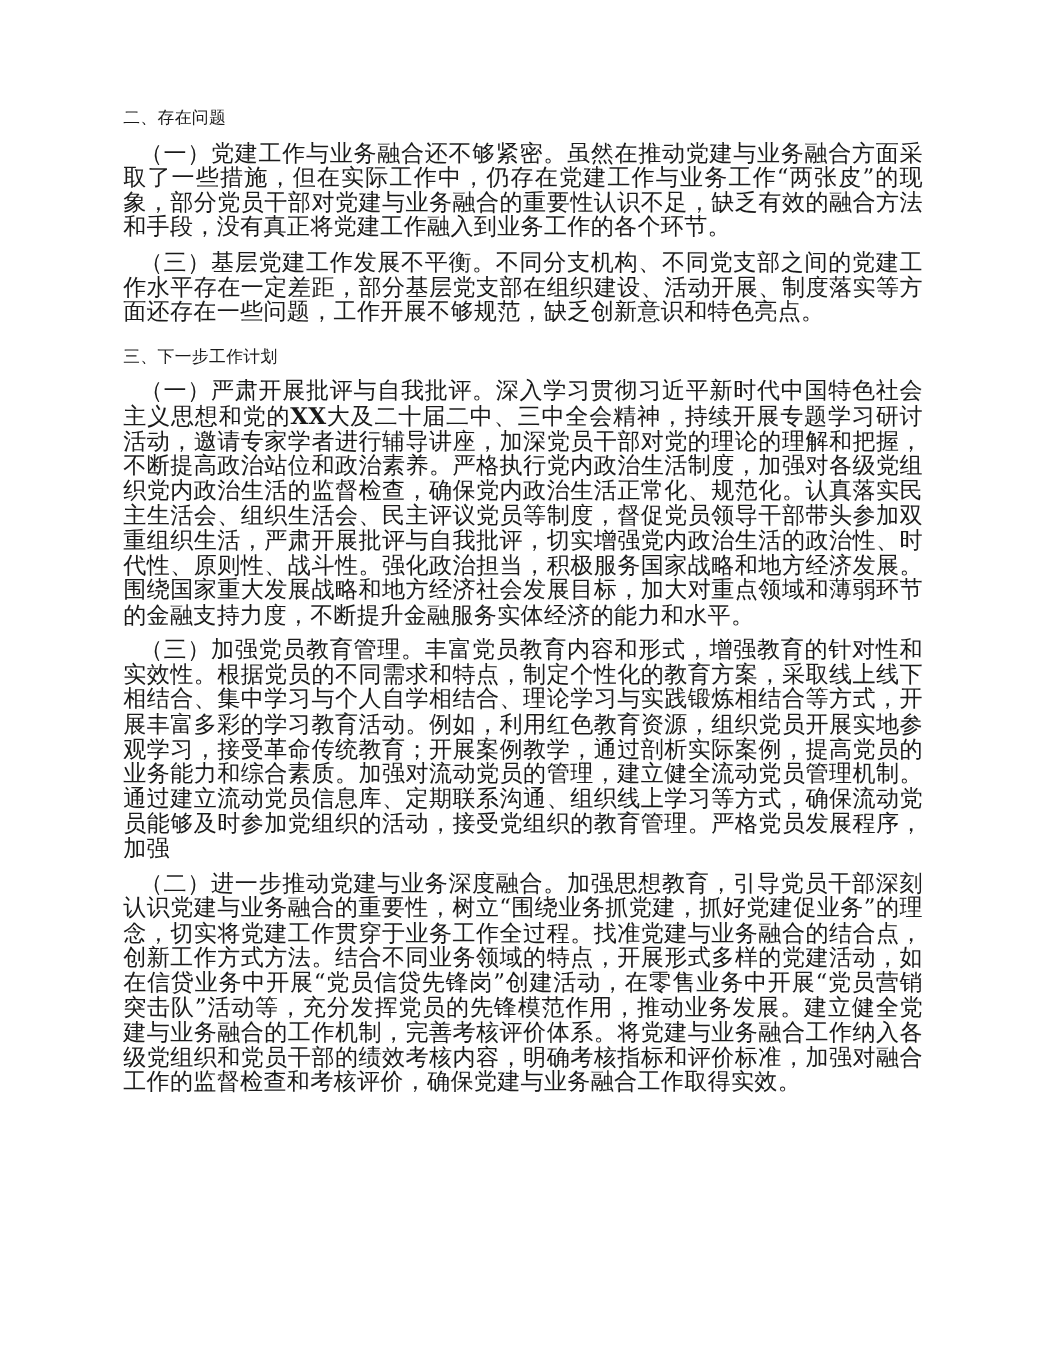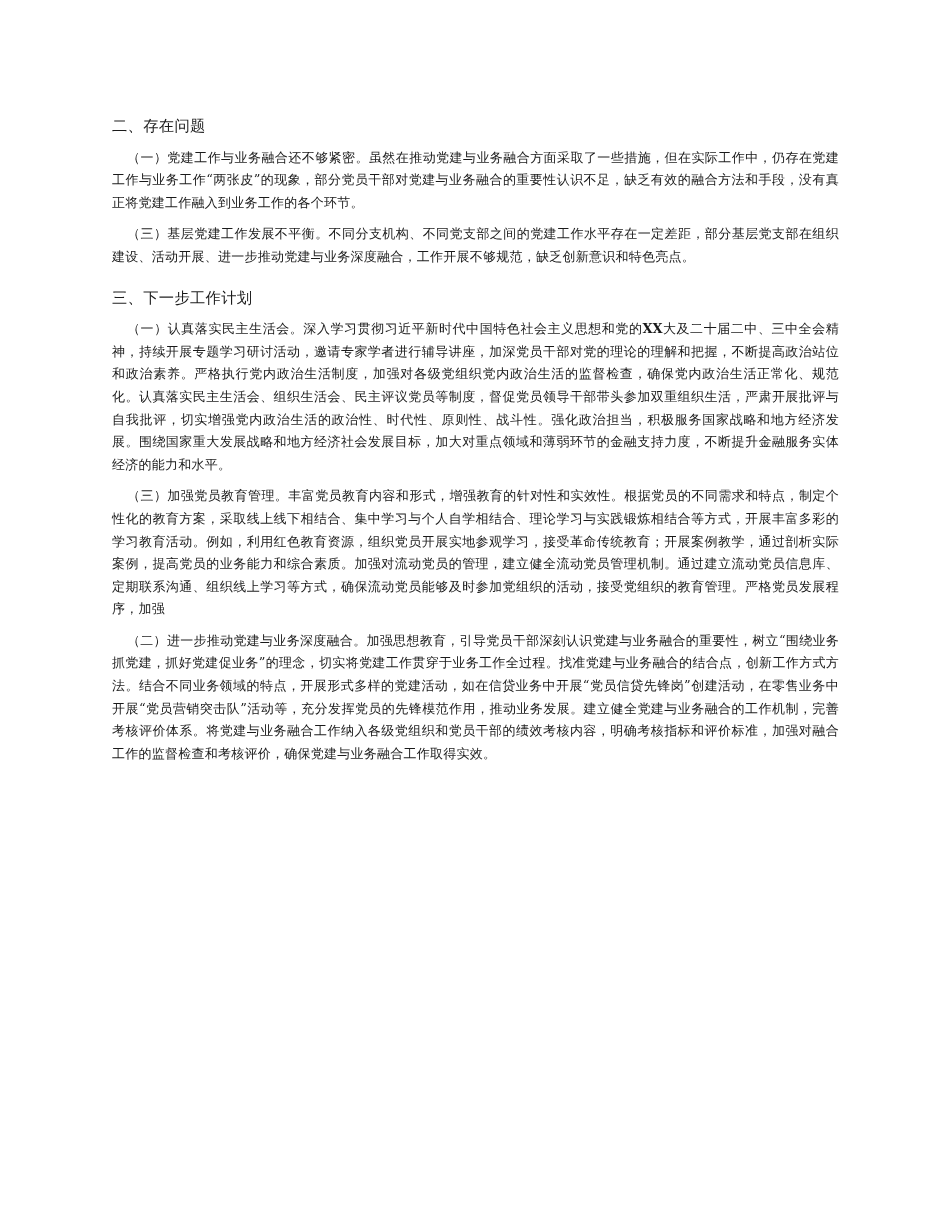--- a/index.html
+++ b/index.html
@@ -18,37 +18,37 @@
   .page {
     position: relative;
     width: 950px;
     height: 1230px;
     background: #ffffff;
     box-sizing: border-box;
   }
   .content {
     position: absolute;
     left: 112px;
-    top: 115px;
+    top: 96px;
     width: 727px;
   }
   .doc-heading {
     font-size: 15.3px;
     line-height: 22.6px;
     font-weight: normal;
     margin: 0 0 9px 0;
     letter-spacing: 0.3px;
     text-align: left;
     color: #1a1a1a;
   }
   .doc-heading.subsequent {
     margin-top: 18px;
   }
   .para {
-    font-size: 13px;
+    font-size: 21px;
     line-height: 22.6px;
     margin: 0 0 9px 0;
     text-align: justify;
     text-justify: inter-ideograph;
     text-indent: 15px;
     letter-spacing: 0.25px;
     color: #1a1a1a;
     word-break: break-all;
   }
   .para:last-child {
@@ -64,27 +64,27 @@
 <body>
 
 <div class="page">
   <div class="content">
 
     <h2 class="doc-heading">二、存在问题</h2>
 
     <p class="para">（一）党建工作与业务融合还不够紧密。虽然在推动党建与业务融合方面采取了一些措施，但在实际工作中，仍存在党建工作与业务工作“两张皮”的现象，部分党员干部对党建与业务融合的重要性认识不足，缺乏有效的融合方法和手段，没有真正将党建工作融入到业务工作的各个环节。</p>
 
 
-    <p class="para">（三）基层党建工作发展不平衡。不同分支机构、不同党支部之间的党建工作水平存在一定差距，部分基层党支部在组织建设、活动开展、进一步推动党建与业务深度融合，工作开展不够规范，缺乏创新意识和特色亮点。</p>
+    <p class="para">（三）基层党建工作发展不平衡。不同分支机构、不同党支部之间的党建工作水平存在一定差距，部分基层党支部在组织建设、活动开展、制度落实等方面还存在一些问题，工作开展不够规范，缺乏创新意识和特色亮点。</p>
 
 
     <h2 class="doc-heading subsequent">三、下一步工作计划</h2>
 
     <p class="para">
-      <span>（一）认真落实民主生活会。深入学习贯彻习近平新时代中国特色社会主义思想和党的</span><span class="latin-bold">XX</span><span>大及二十届二中、三中全会精神，持续开展专题学习研讨活动，邀请专家学者进行辅导讲座，加深党员干部对党的理论的理解和把握，不断提高政治站位和政治素养。严格执行党内政治生活制度，加强对各级党组织党内政治生活的监督检查，确保党内政治生活正常化、规范化。认真落实民主生活会、组织生活会、民主评议党员等制度，督促党员领导干部带头参加双重组织生活，严肃开展批评与自我批评，切实增强党内政治生活的政治性、时代性、原则性、战斗性。强化政治担当，积极服务国家战略和地方经济发展。围绕国家重大发展战略和地方经济社会发展目标，加大对重点领域和薄弱环节的金融支持力度，不断提升金融服务实体经济的能力和水平。</span>
+      <span>（一）严肃开展批评与自我批评。深入学习贯彻习近平新时代中国特色社会主义思想和党的</span><span class="latin-bold">XX</span><span>大及二十届二中、三中全会精神，持续开展专题学习研讨活动，邀请专家学者进行辅导讲座，加深党员干部对党的理论的理解和把握，不断提高政治站位和政治素养。严格执行党内政治生活制度，加强对各级党组织党内政治生活的监督检查，确保党内政治生活正常化、规范化。认真落实民主生活会、组织生活会、民主评议党员等制度，督促党员领导干部带头参加双重组织生活，严肃开展批评与自我批评，切实增强党内政治生活的政治性、时代性、原则性、战斗性。强化政治担当，积极服务国家战略和地方经济发展。围绕国家重大发展战略和地方经济社会发展目标，加大对重点领域和薄弱环节的金融支持力度，不断提升金融服务实体经济的能力和水平。</span>
     </p>
 
     <p class="para">（三）加强党员教育管理。丰富党员教育内容和形式，增强教育的针对性和实效性。根据党员的不同需求和特点，制定个性化的教育方案，采取线上线下相结合、集中学习与个人自学相结合、理论学习与实践锻炼相结合等方式，开展丰富多彩的学习教育活动。例如，利用红色教育资源，组织党员开展实地参观学习，接受革命传统教育；开展案例教学，通过剖析实际案例，提高党员的业务能力和综合素质。加强对流动党员的管理，建立健全流动党员管理机制。通过建立流动党员信息库、定期联系沟通、组织线上学习等方式，确保流动党员能够及时参加党组织的活动，接受党组织的教育管理。严格党员发展程序，加强</p>
 
     <p class="para">（二）进一步推动党建与业务深度融合。加强思想教育，引导党员干部深刻认识党建与业务融合的重要性，树立“围绕业务抓党建，抓好党建促业务”的理念，切实将党建工作贯穿于业务工作全过程。找准党建与业务融合的结合点，创新工作方式方法。结合不同业务领域的特点，开展形式多样的党建活动，如在信贷业务中开展“党员信贷先锋岗”创建活动，在零售业务中开展“党员营销突击队”活动等，充分发挥党员的先锋模范作用，推动业务发展。建立健全党建与业务融合的工作机制，完善考核评价体系。将党建与业务融合工作纳入各级党组织和党员干部的绩效考核内容，明确考核指标和评价标准，加强对融合工作的监督检查和考核评价，确保党建与业务融合工作取得实效。</p>
 
   </div>
 </div>
 
 </body></html>

